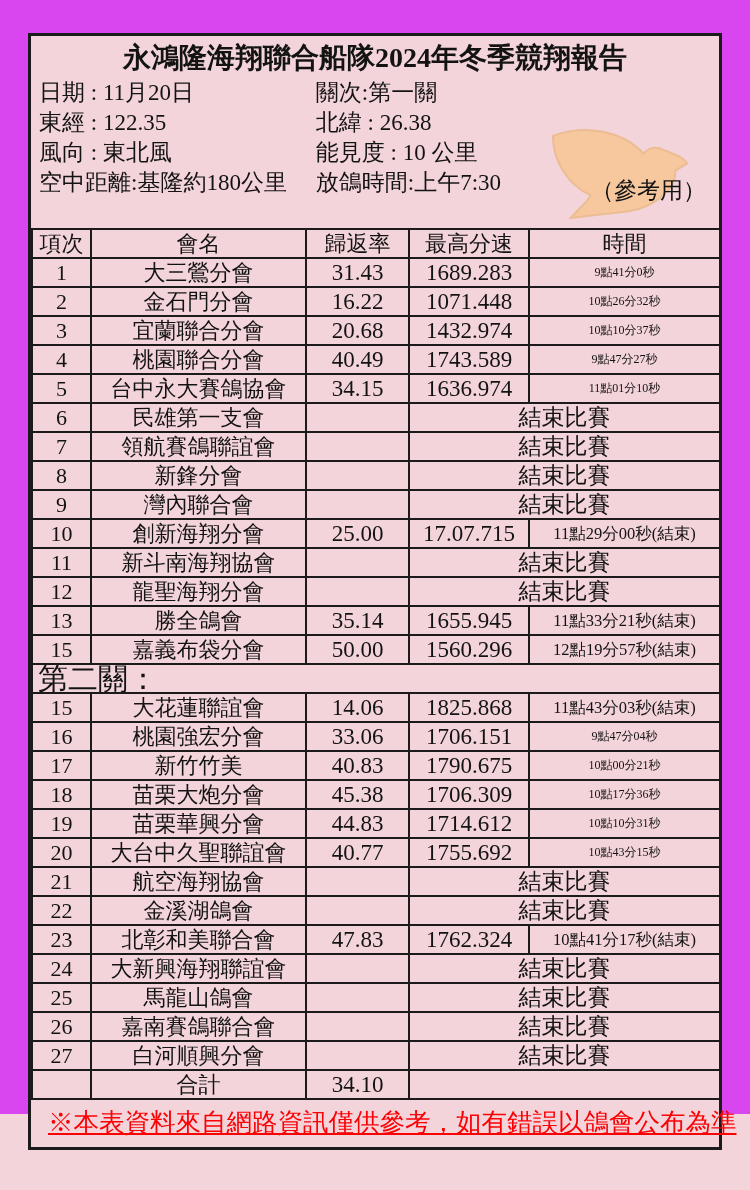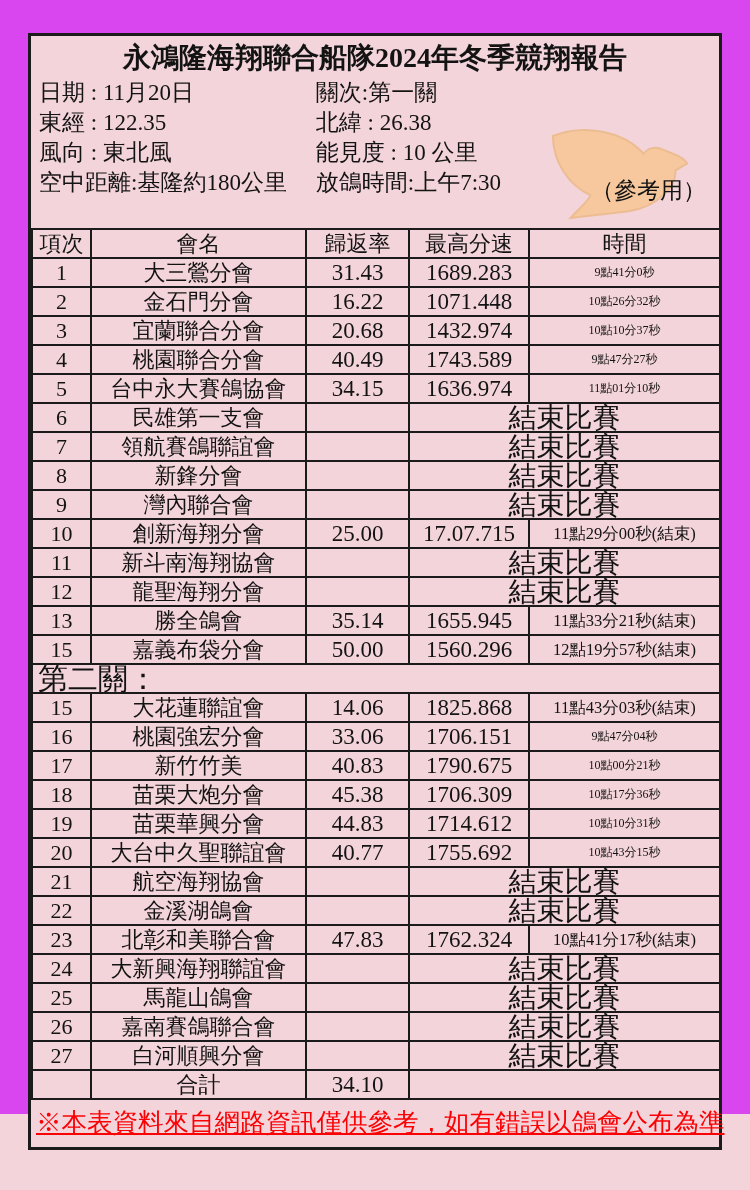--- a/index.html
+++ b/index.html
@@ -31,27 +31,27 @@
     border:2px solid #1b1b1b;height:27px;line-height:27px;
     text-align:center;padding:0;overflow:hidden;white-space:nowrap;
     font-weight:normal;
   }
   th{font-size:22px;}
   .c-no{font-size:22px;}
   .c-name{font-size:22px;border-radius:6px;}
   .c-rate,.c-speed{font-size:23px;}
   .c-time{font-size:12px;}
   .c-time.small{font-size:16.5px;margin-left:22px;}
-  .c-status{font-size:28px;}
+  .c-status{font-size:23px;}
   .c-section{text-align:left;padding-left:5px;font-size:30px;}
   .footer{
     height:44px;line-height:40px;
     font-size:25.5px;color:#fb0104;
     text-decoration:underline;
-    padding:3px 4px 0 5px;
+    padding:3px 4px 0 17px;
     white-space:nowrap;
   }
 </style>
 </head>
 <body>
 
 <div class="page">
   <div class="frame">
 
     <div class="title">永鴻隆海翔聯合船隊2024年冬季競翔報告</div>

